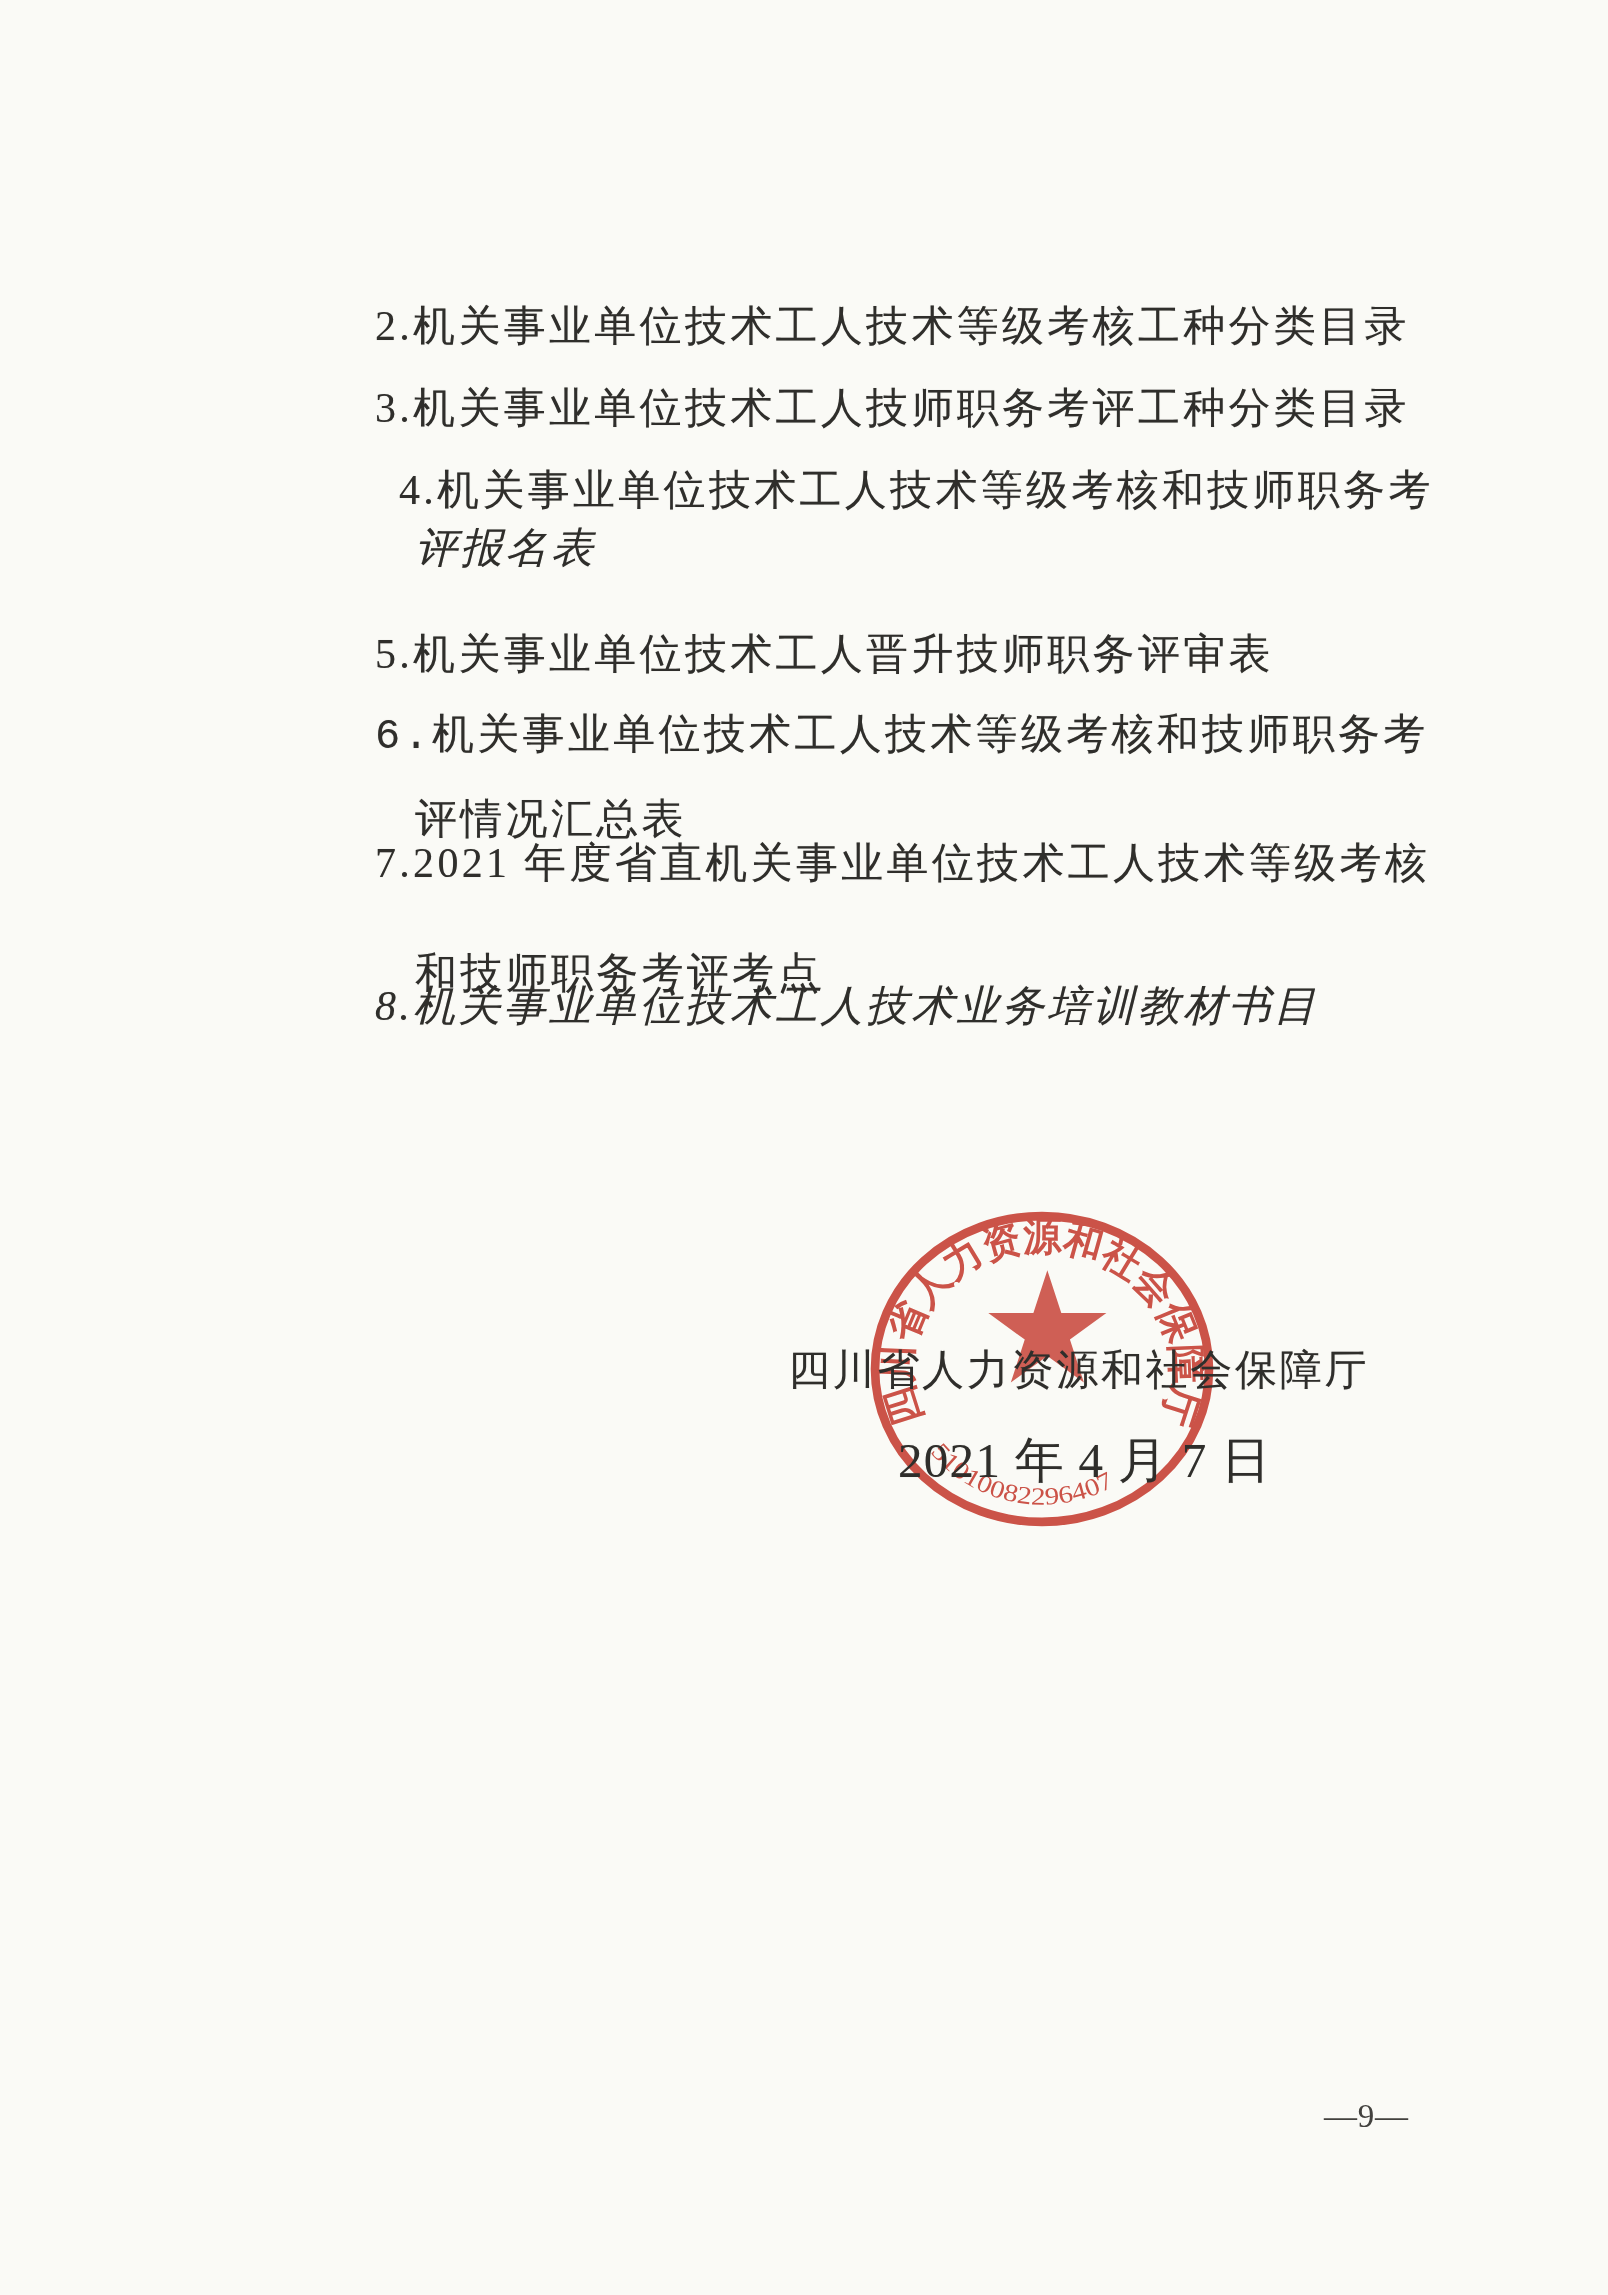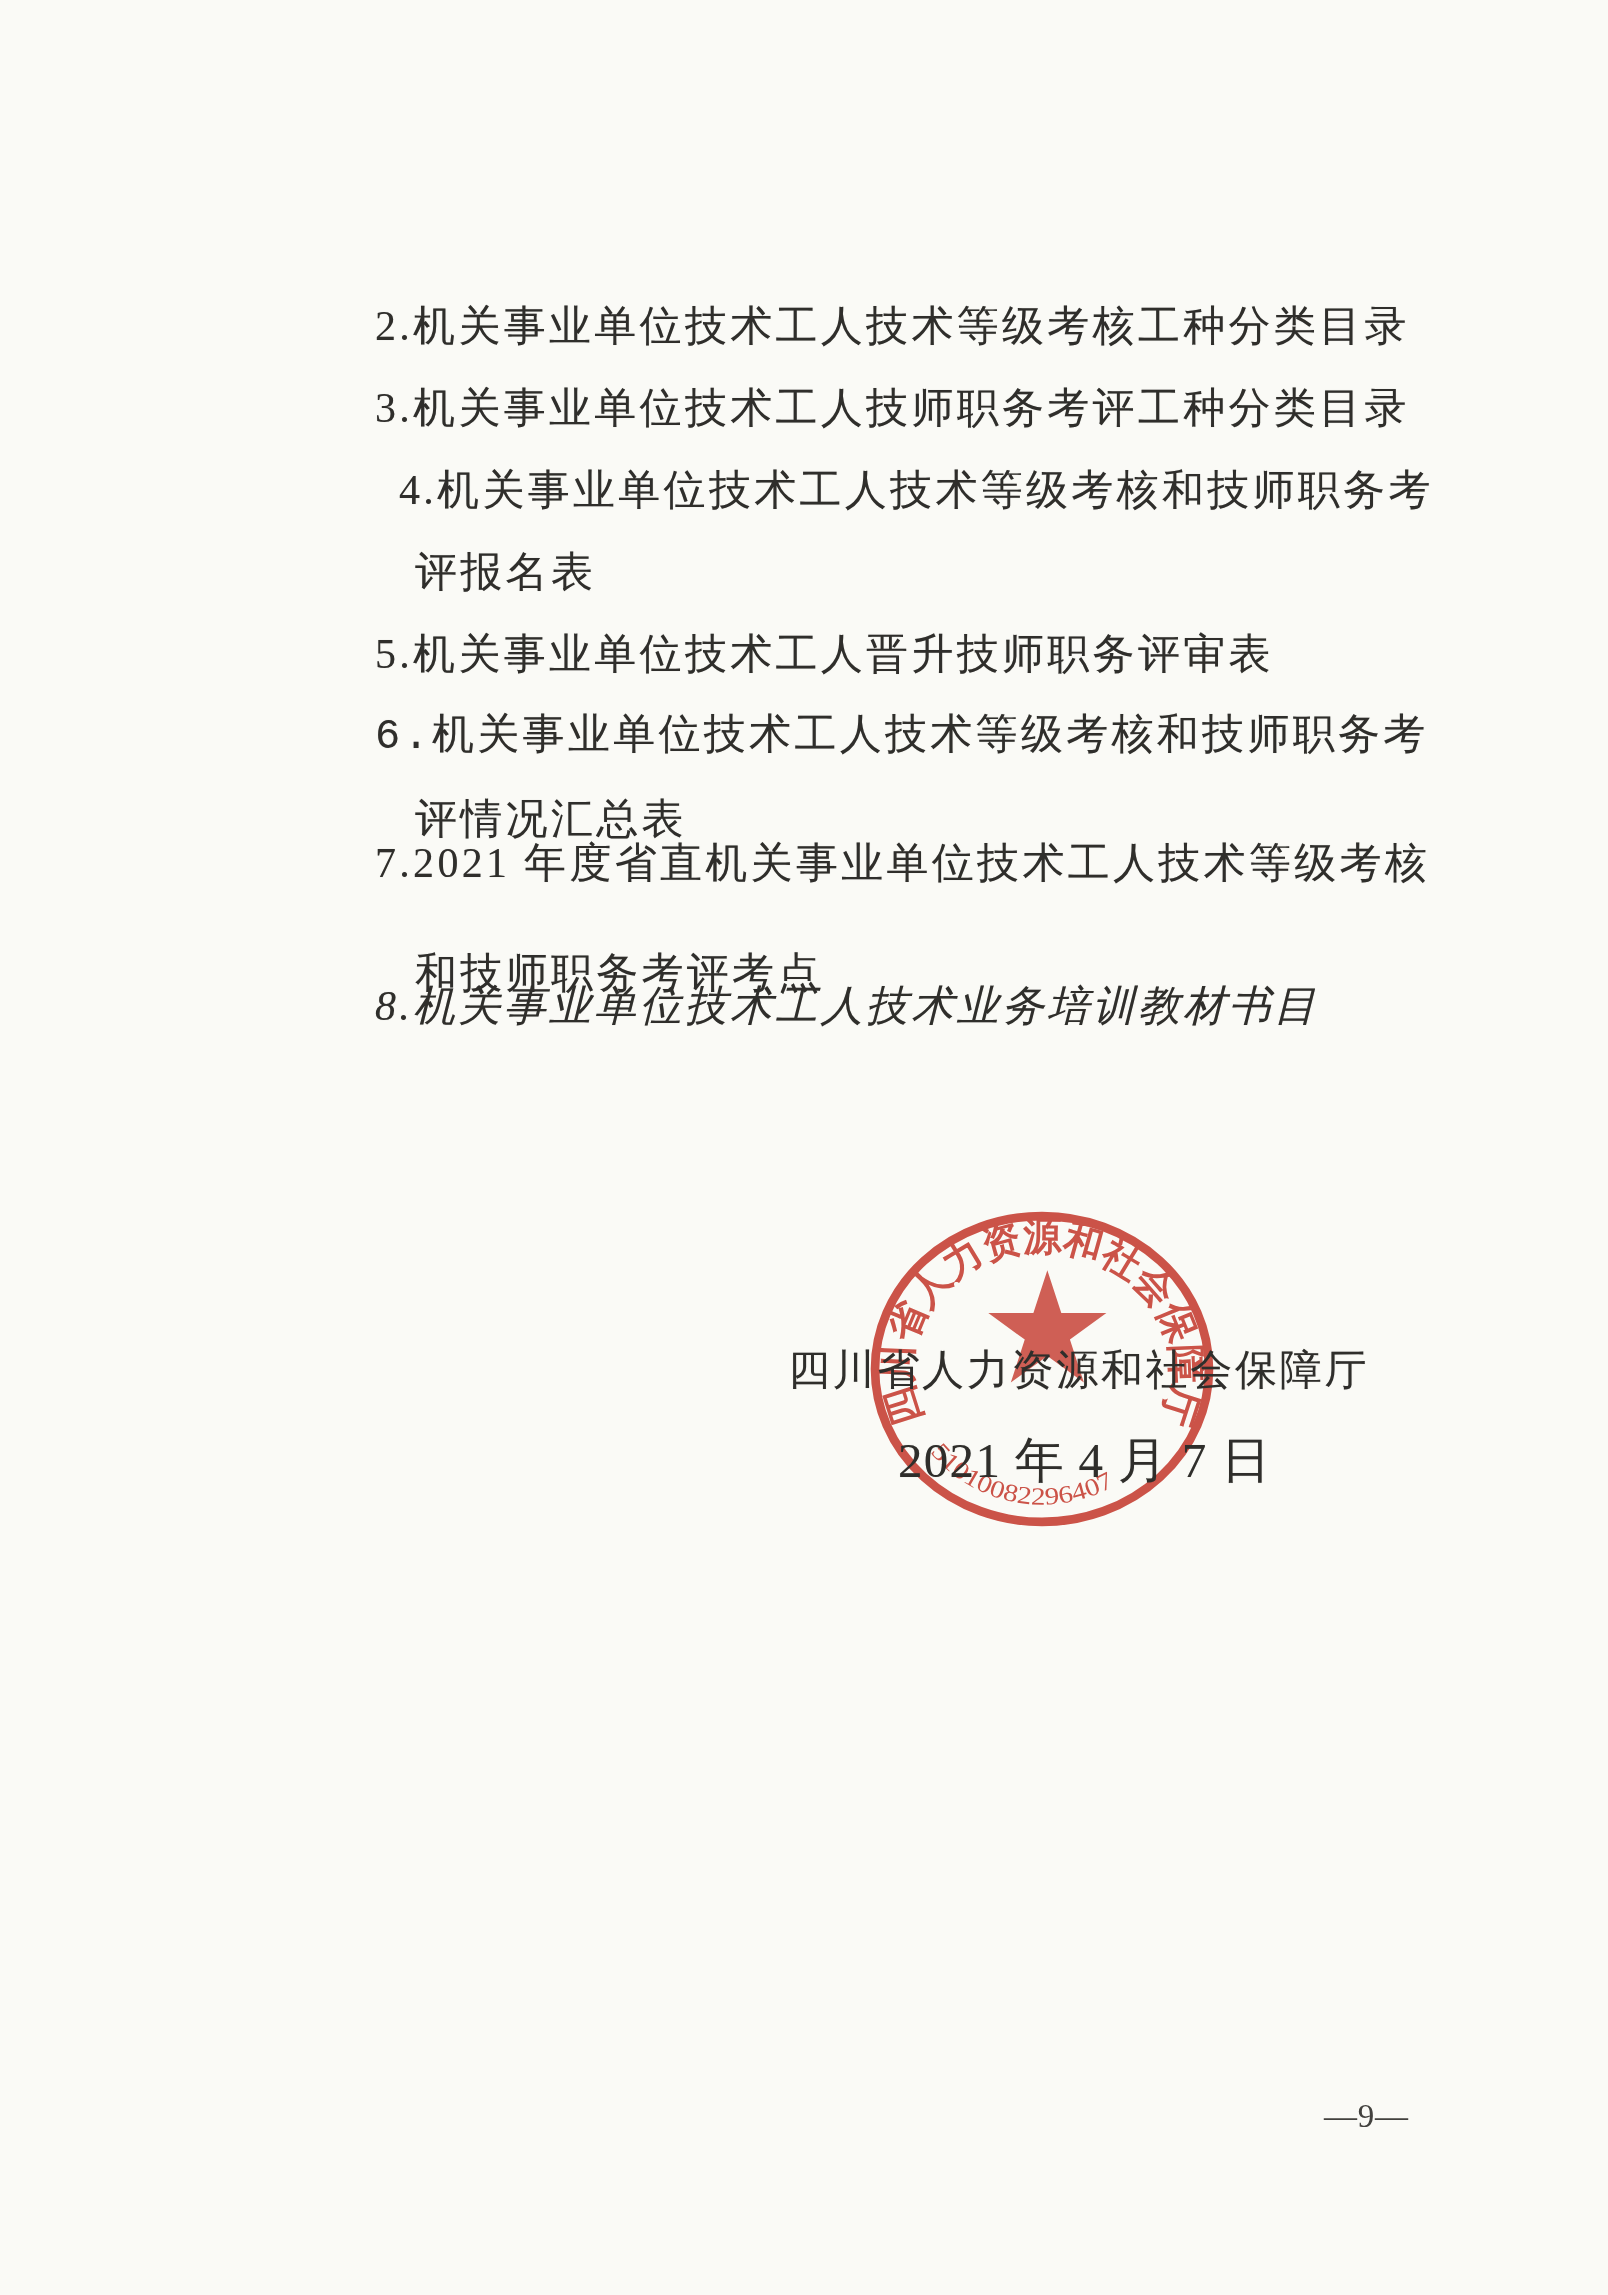--- a/index.html
+++ b/index.html
@@ -61,21 +61,21 @@
 </style>
 </head>
 <body>
 
 <div class="page">
 
   <div id="attachment-list">
       <div class="line" style="top: 302px;">2.机关事业单位技术工人技术等级考核工种分类目录</div>
       <div class="line" style="top: 384px;">3.机关事业单位技术工人技师职务考评工种分类目录</div>
       <div class="line" style="top: 466px; margin-left: 24px;">4.机关事业单位技术工人技术等级考核和技师职务考</div>
-      <div class="line indent" style="top: 548px;">评报名表</div>
+      <div class="line indent" style="top: 524px; font-style: italic;">评报名表</div>
       <div class="line" style="top: 630px;">5.机关事业单位技术工人晋升技师职务评审表</div>
       <div class="line" style="top: 713px; font-family: Liberation Mono, monospace;">6.机关事业单位技术工人技术等级考核和技师职务考</div>
       <div class="line indent" style="top: 795px;">评情况汇总表</div>
       <div class="line" style="top: 839px;">7.2021 年度省直机关事业单位技术工人技术等级考核</div>
       <div class="line indent" style="top: 949px;">和技师职务考评考点</div>
       <div class="line" style="top: 982px; font-style: italic;">8.机关事业单位技术工人技术业务培训教材书目</div>
     </div>
 
   <svg class="seal" viewBox="0 0 560 560" xmlns="http://www.w3.org/2000/svg">
     <ellipse class="ring" cx="280" cy="280" rx="250" ry="229"></ellipse>

